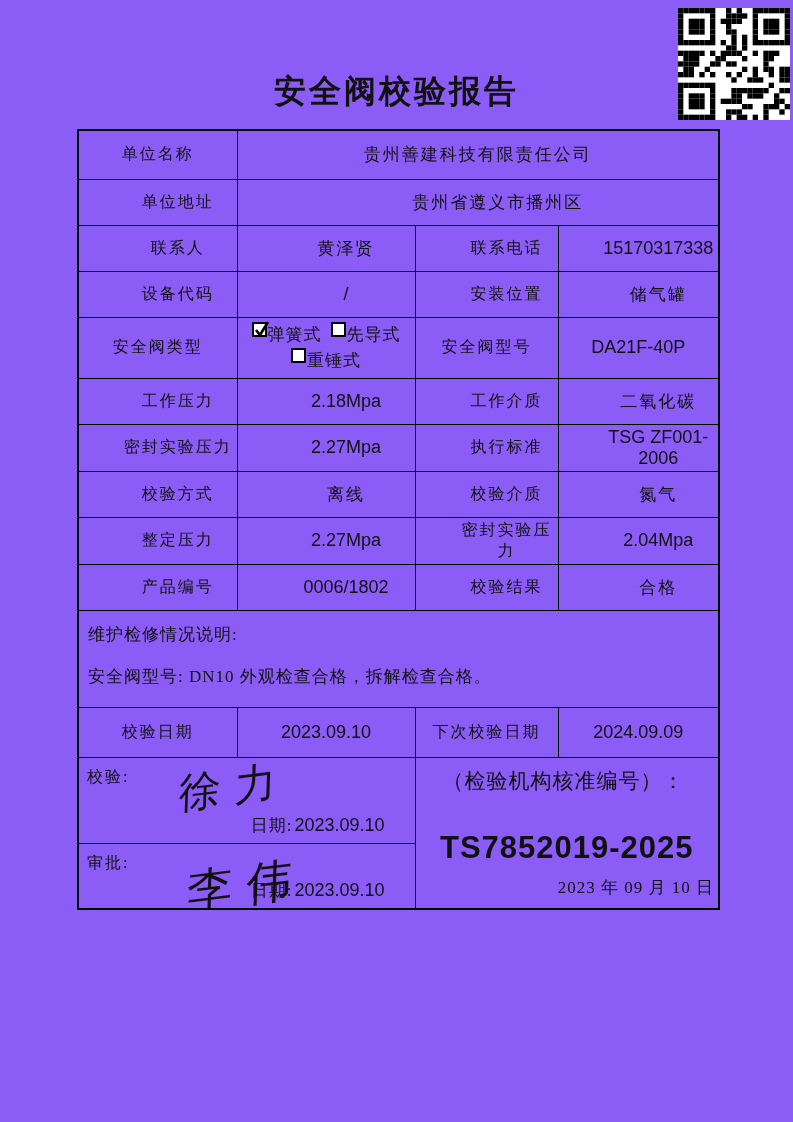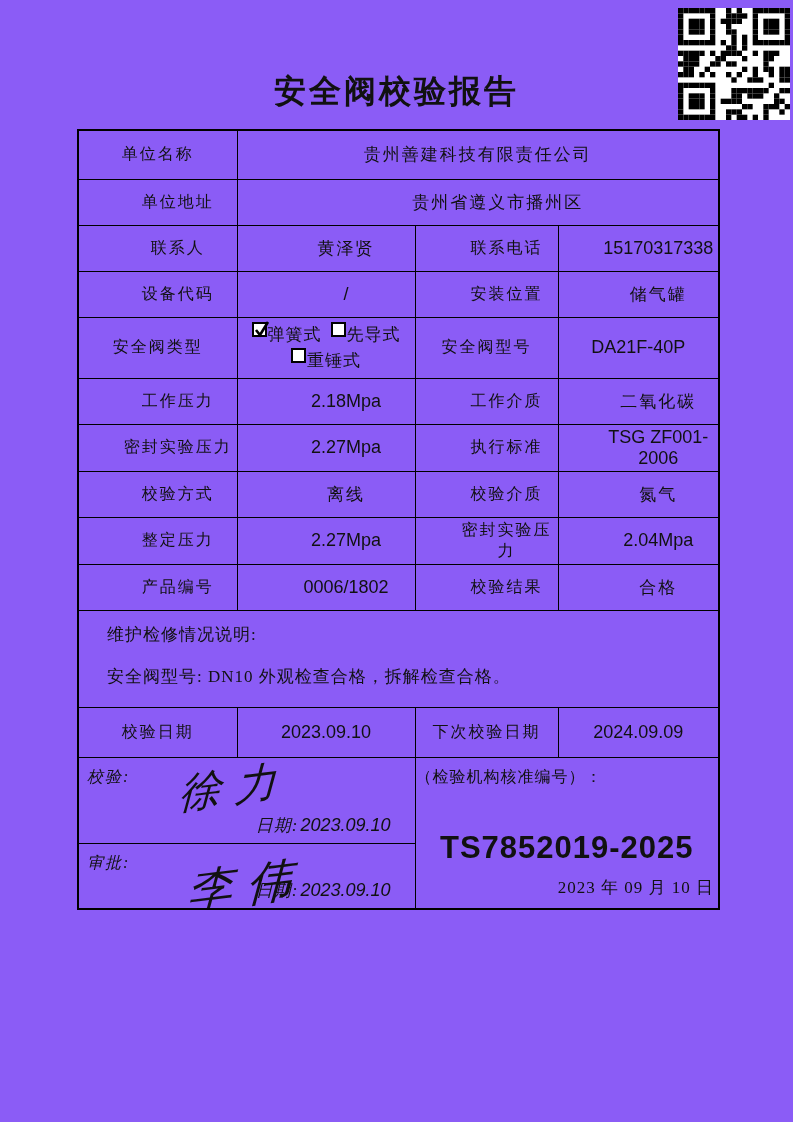--- a/index.html
+++ b/index.html
@@ -73,43 +73,43 @@
   .type-line { display: flex; justify-content: center; align-items: center; gap: 9px; line-height: 26px; }
   .opt { display: inline-flex; align-items: flex-start; white-space: nowrap; }
   .cb {
     display: inline-block; width: 15px; height: 15px;
     border: 2px solid #000; margin-right: 1px;
     position: relative; flex: 0 0 auto; background: #fff;
   }
   .cb svg { position: absolute; left: -2px; top: -4px; }
 
   
-  td.note-cell { text-align: left; vertical-align: top; padding: 12px 28px; font-size: 17px; letter-spacing: 1px; }
+  td.note-cell { text-align: left; vertical-align: top; padding: 12px 9px; font-size: 17px; letter-spacing: 1px; }
   .note-line2 { margin-top: 19px; }
 
   
-  td.sig-cell { position: relative; text-align: left; vertical-align: top; padding: 15px; font-style: italic; }
+  td.sig-cell { position: relative; text-align: left; vertical-align: top; padding: 15px; }
   .sig-label { position: absolute; top: 9px; left: 8px; font-size: 16px; letter-spacing: 2px; }
-  .sig-date { position: absolute; bottom: 6px; right: 24px; font-size: 17px; letter-spacing: 1px; }
+  .sig-date { position: absolute; bottom: 6px; right: 30px; font-size: 17px; letter-spacing: 1px; }
   .sig-date .num { font-size: 18px; margin-left: 2px; }
   .signature {
     position: absolute;
     font-size: 42px;
     letter-spacing: 14px;
     white-space: nowrap;
     transform: rotate(-7deg) skewX(-9deg);
     transform-origin: left center;
     font-weight: 400;
   }
   .sig-verifier { left: 100px; top: 8px; }
   .sig-approver { left: 108px; top: 18px; font-size: 46px; }
 
   
   td.org-cell { position: relative; padding: 0; }
-  .org-label { position: absolute; top: 9px; left: 0; font-size: 16px; letter-spacing: 1px; text-align: left; }
+  .org-label { position: absolute; top: 9px; left: 27px; font-size: 21px; letter-spacing: 1px; text-align: left; }
   .org-code {
     position: absolute; top: 72px; left: 0; right: 0;
     text-align: center;
     font-family: "Liberation Sans", "DejaVu Sans", sans-serif;
     font-size: 31px; font-weight: bold; letter-spacing: 1px;
   }
   .org-date { position: absolute; bottom: 9px; right: 4px; font-size: 17px; letter-spacing: 1px; }
 </style>
 </head>
 <body>

